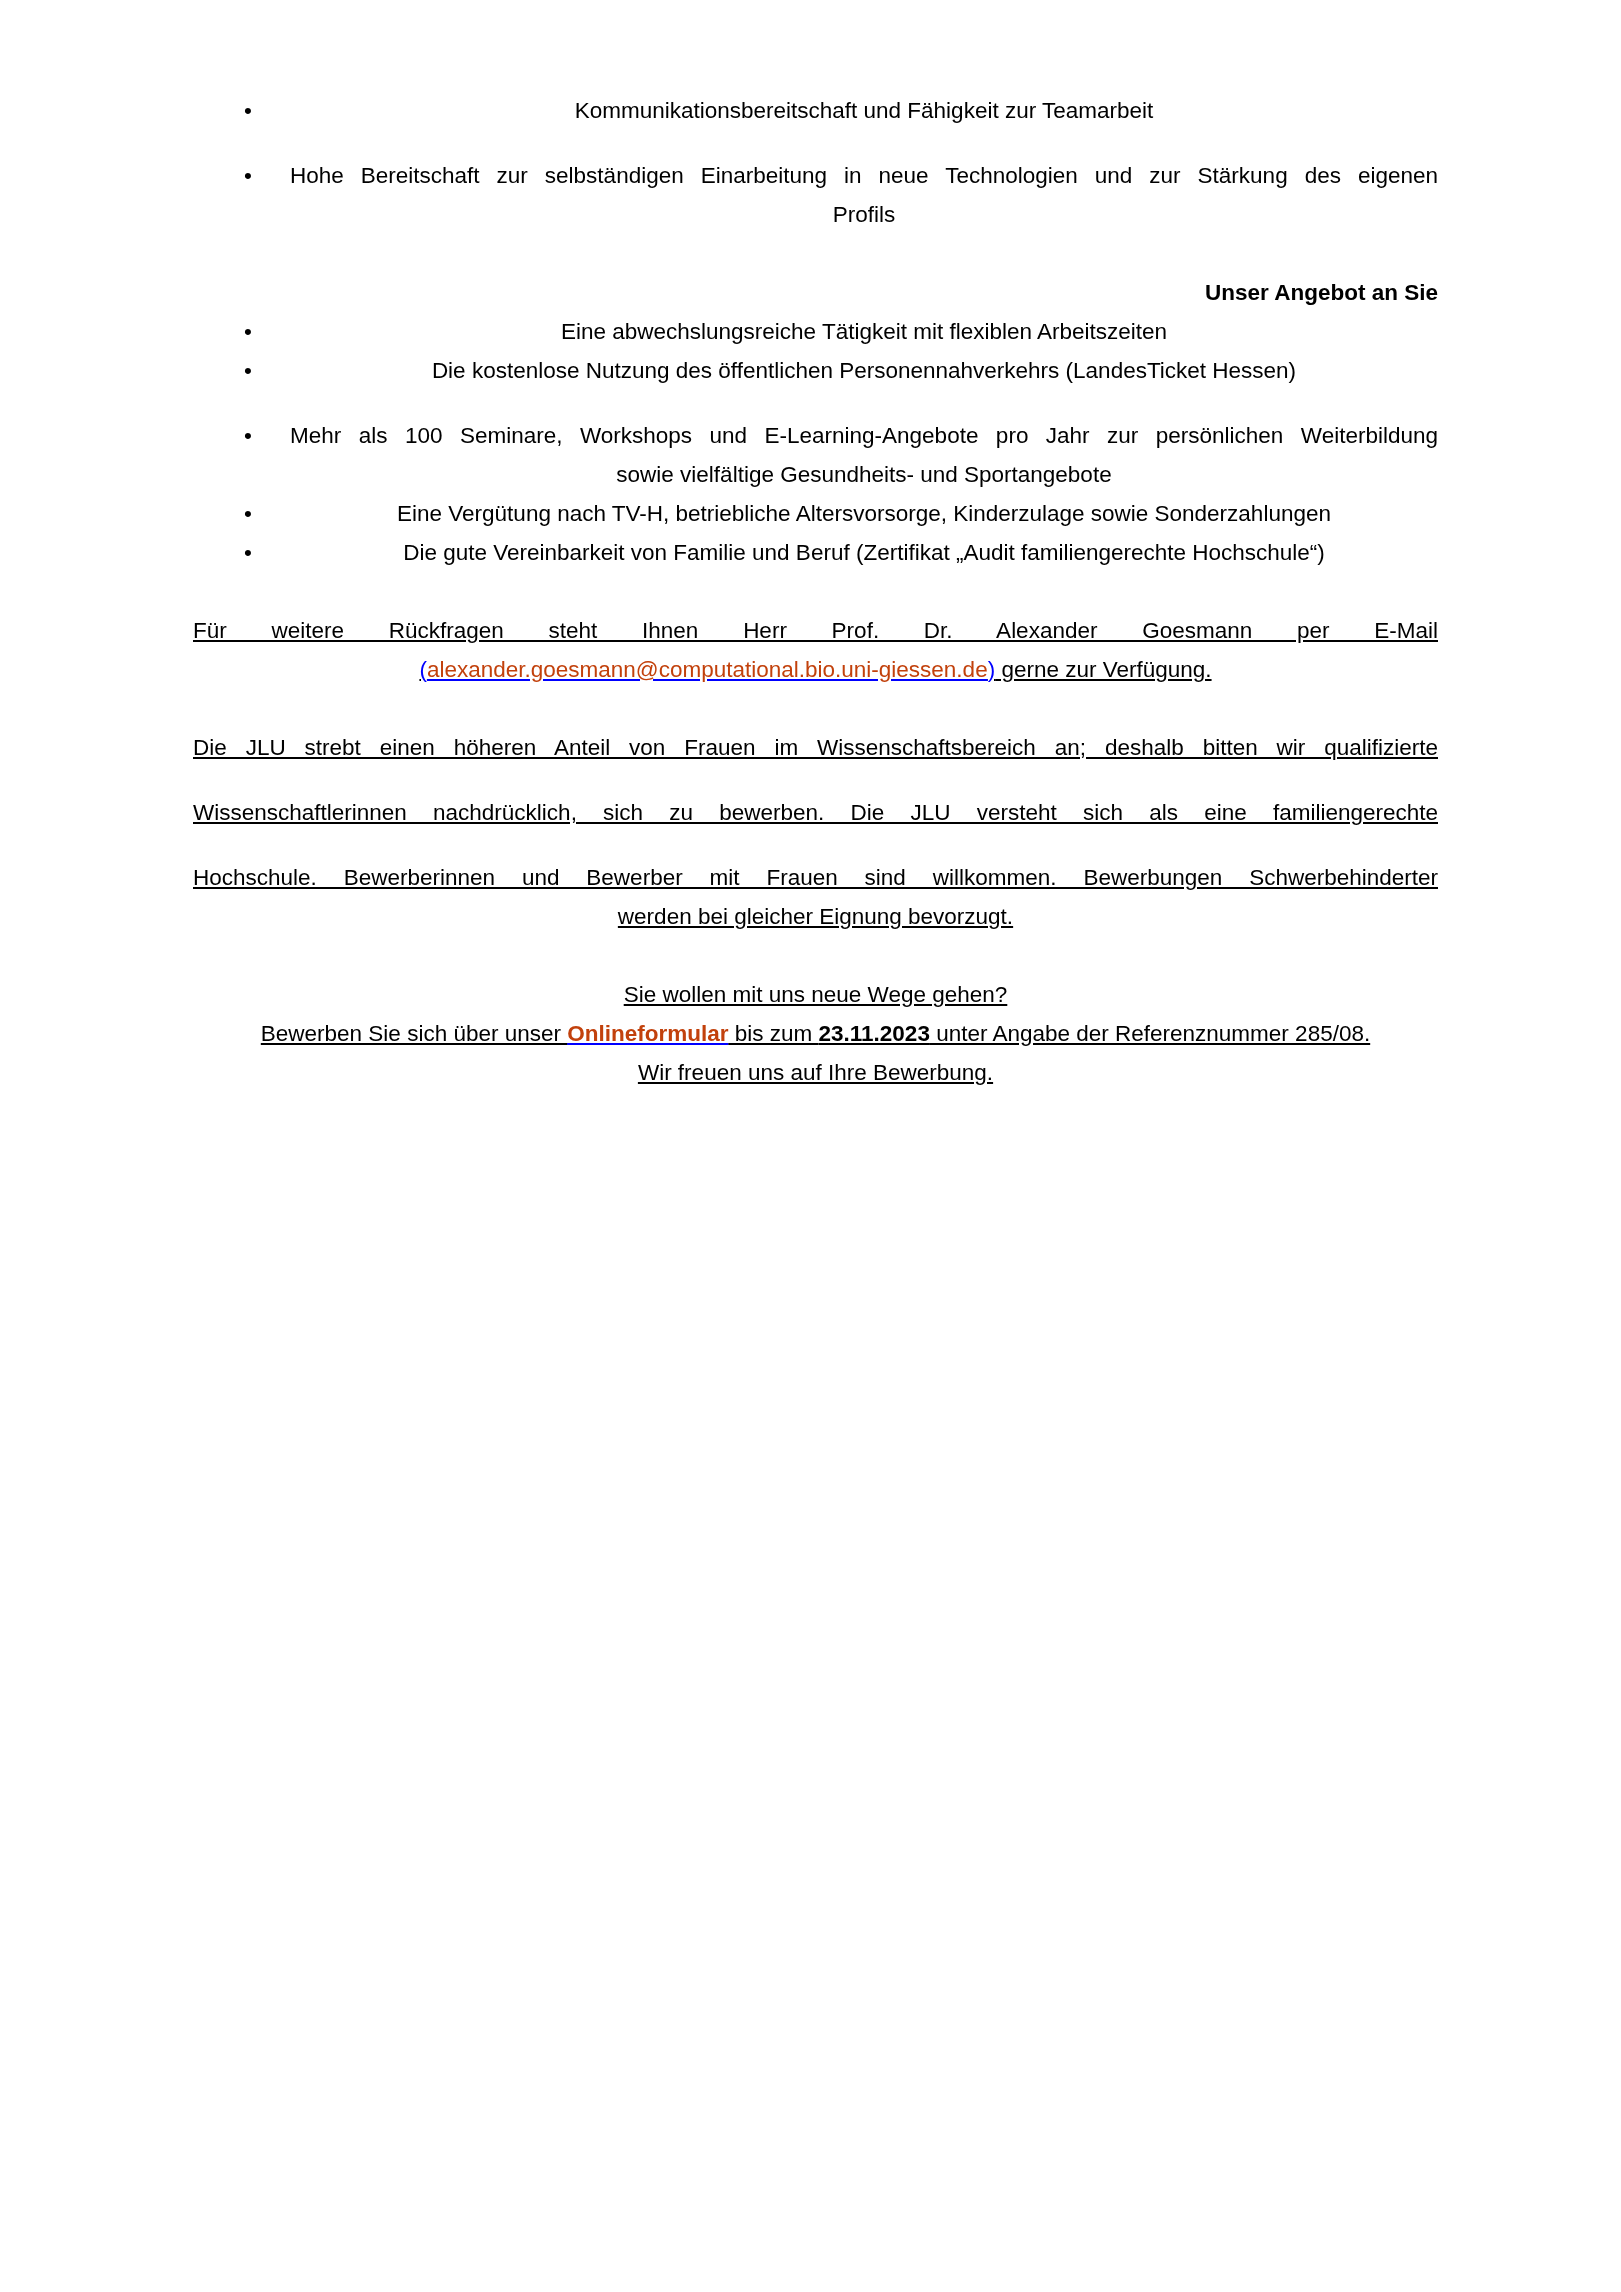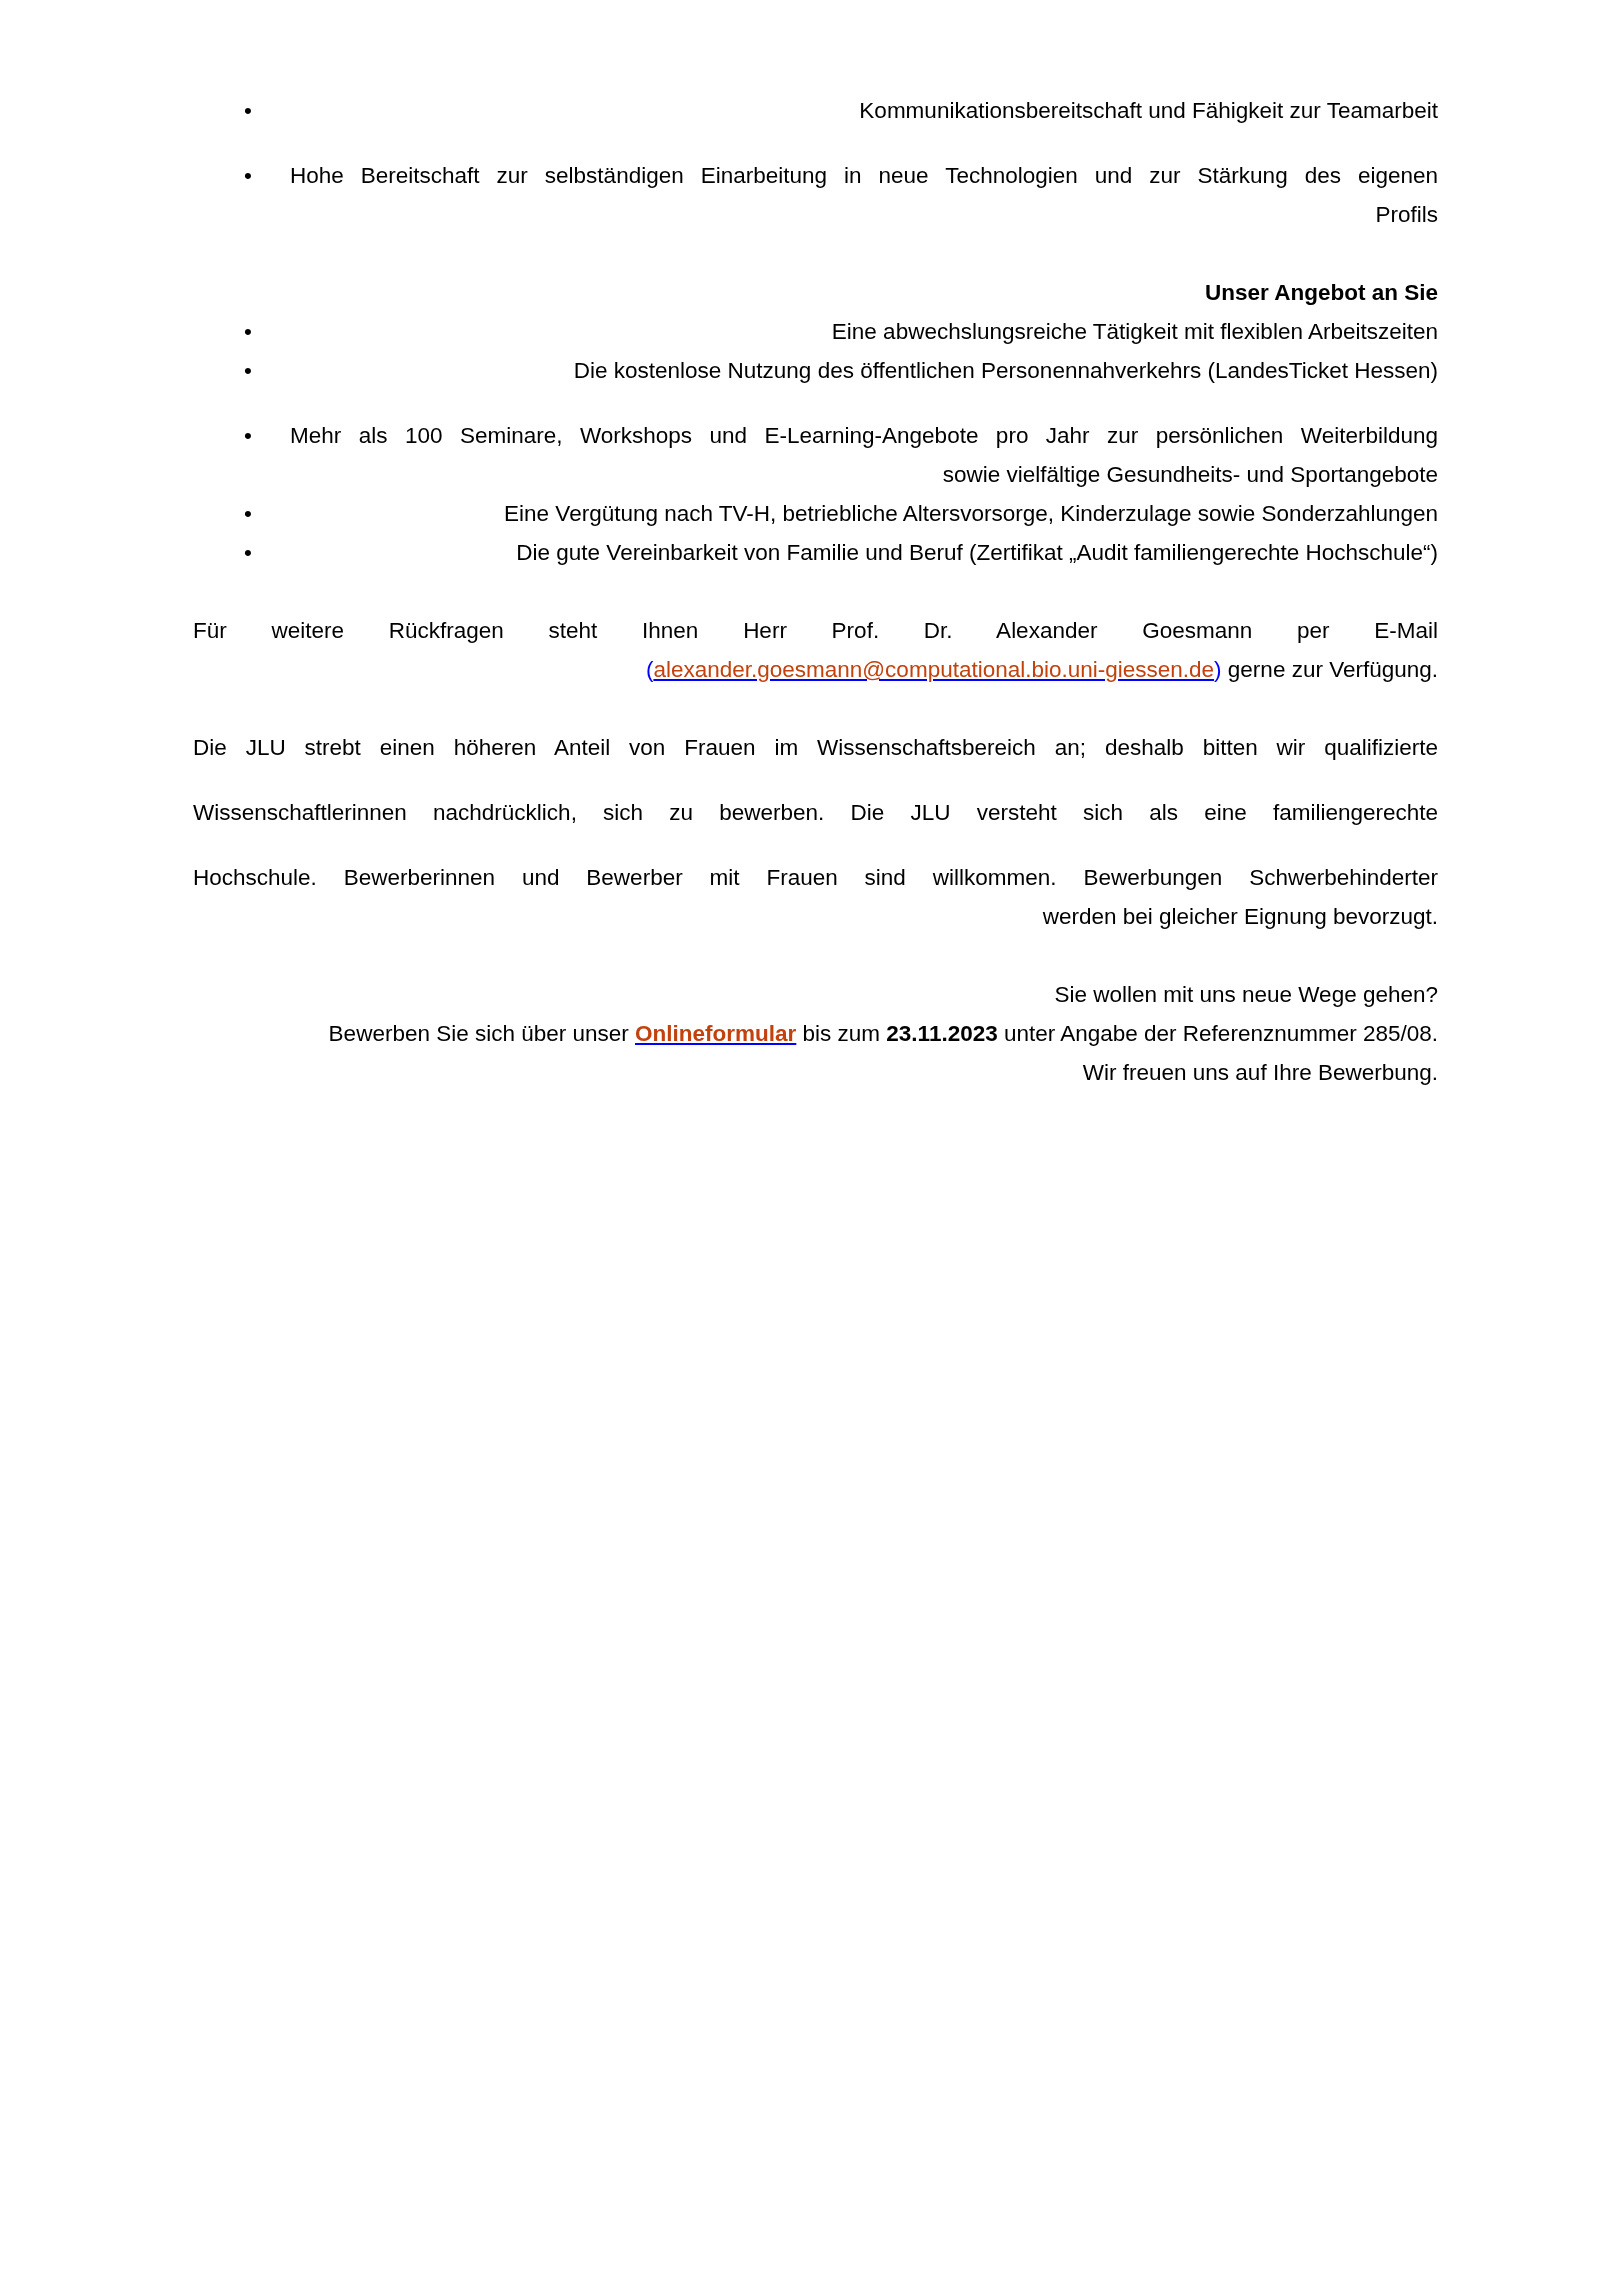--- a/index.html
+++ b/index.html
@@ -39,31 +39,32 @@
   
   .jl {
     display: block;
     text-align: justify;
     text-align-last: justify;
     margin-top: 26px;
   }
   
   .line {
     display: block;
-    text-align: right;
+    text-align: center;
   }
   h2.heading {
     font-size: inherit;
     line-height: inherit;
     font-weight: bold;
     margin: 39px 0 0 0;
     text-align: right;
   }
   .para {
     margin: 39px 0 0 0;
+    text-decoration: underline;
   }
   .blue { color: #0000ff; }
   a.link {
     color: #c2410c;
     text-decoration: underline;
     text-decoration-color: #0000ff;
     cursor: pointer;
   }
   .bold { font-weight: bold; margin-top: 16px; }
 </style>

